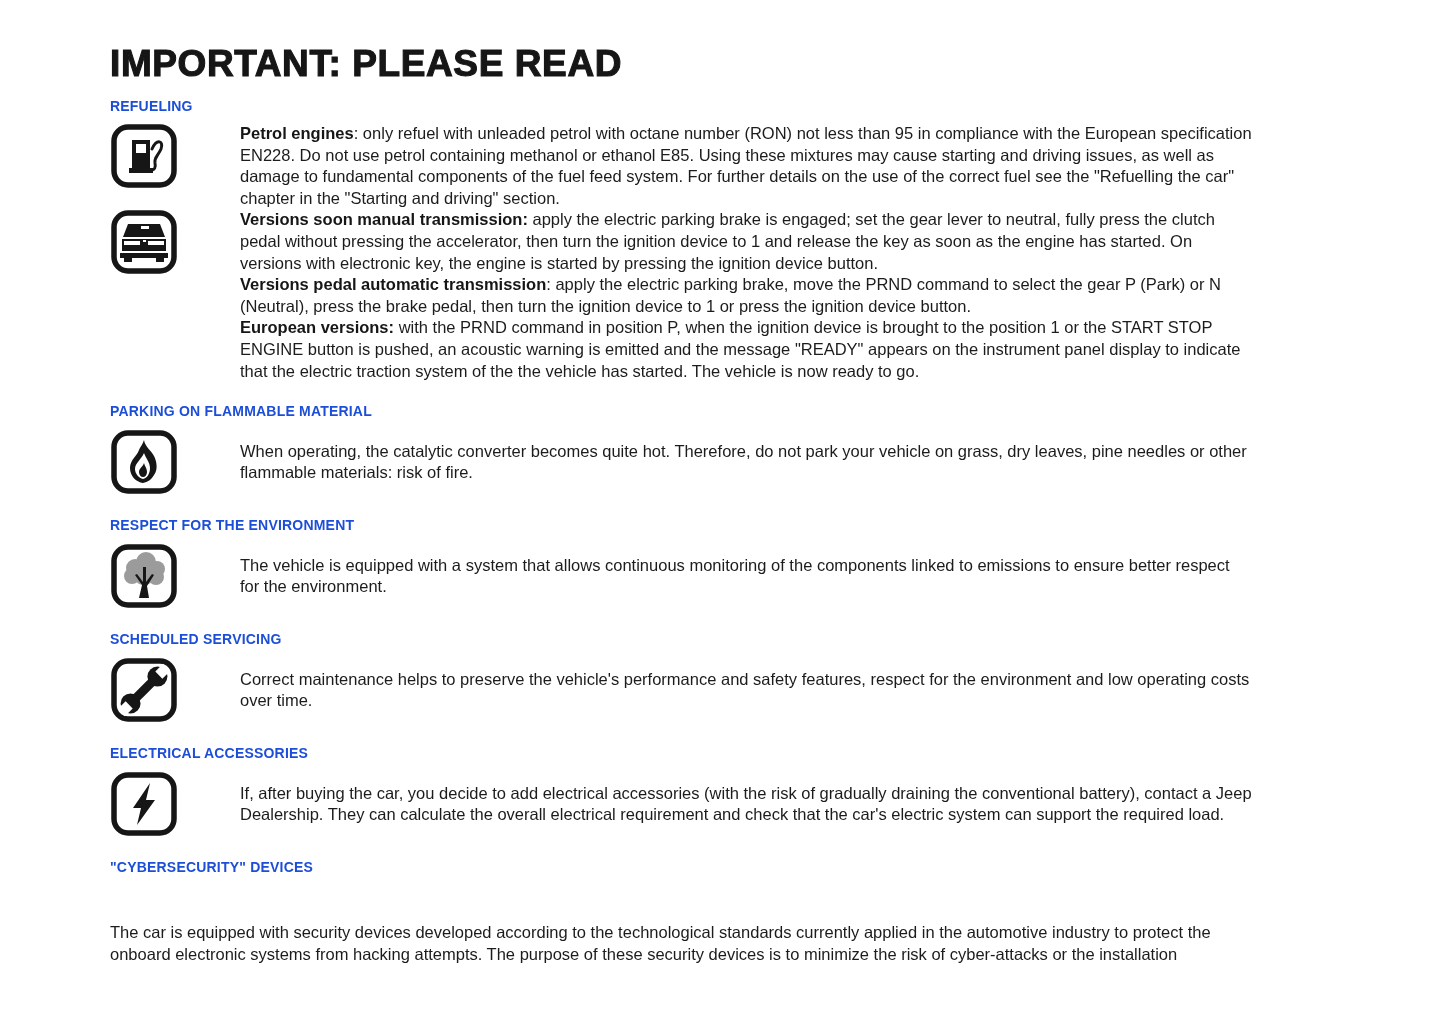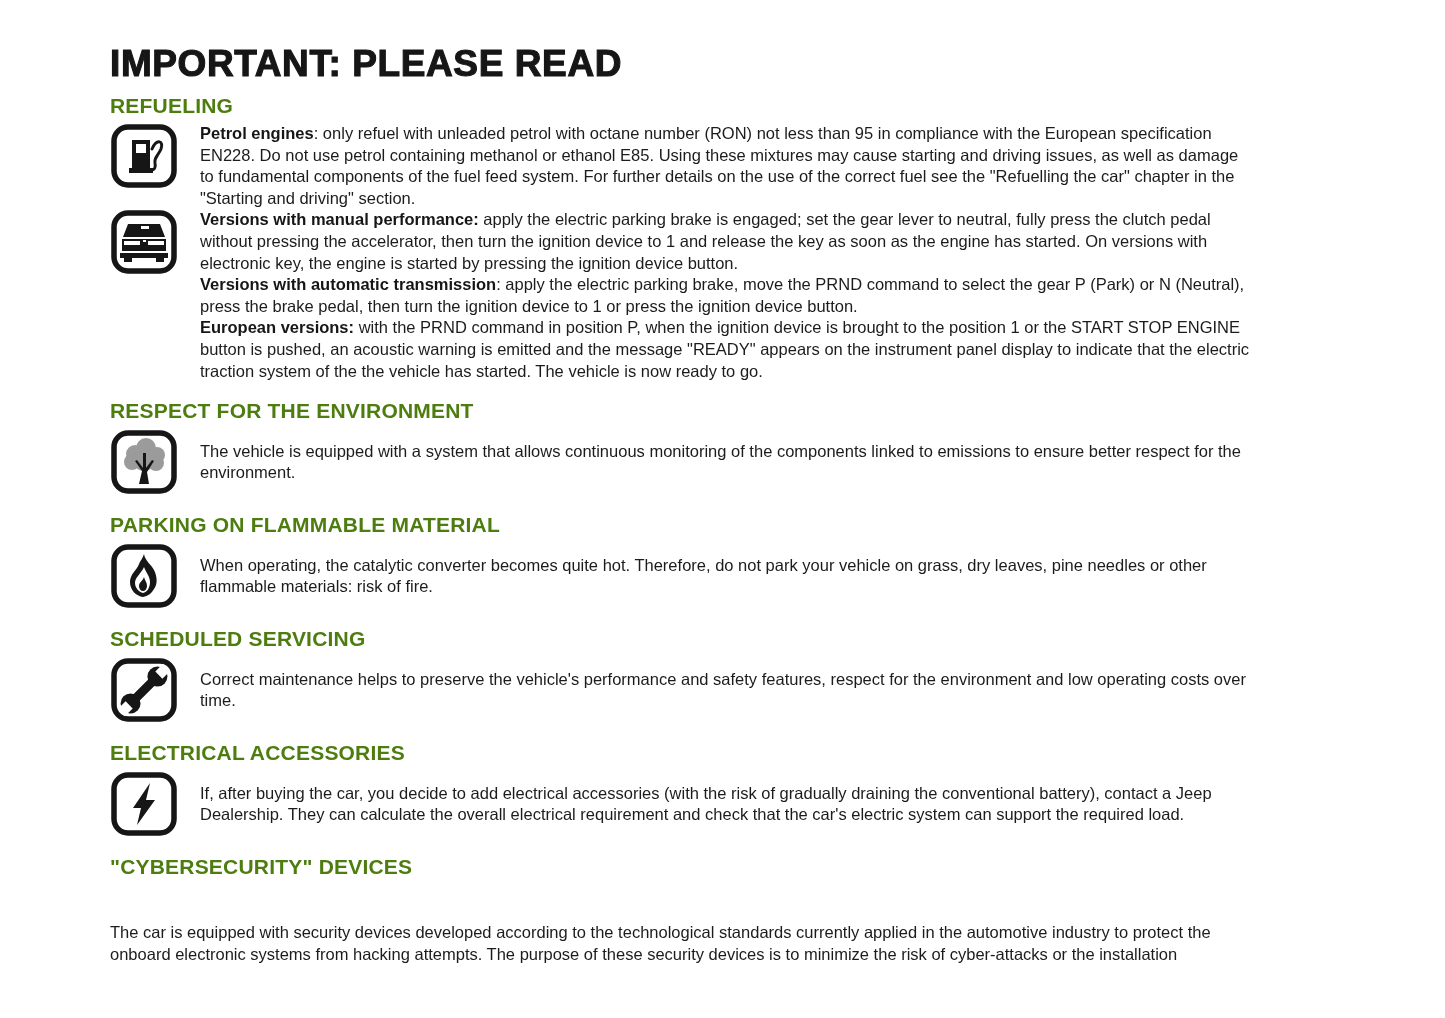--- a/index.html
+++ b/index.html
@@ -17,29 +17,29 @@
   h1.doc-title {
     font-size: 37px;
     line-height: 40px;
     font-weight: 900;
     letter-spacing: 0.6px;
     color: #161616;
     -webkit-text-stroke: 1.1px #161616;
     margin-bottom: 12px;
   }
   h2.section-heading {
-    font-size: 21px;
+    font-size: 14px;
     line-height: 20px;
     font-weight: 700;
     letter-spacing: 0.2px;
-    color: #4d7c0f;
+    color: #1d4ed8;
     margin: 19px 0 7px 0;
   }
   h2.first { margin-top: 0; }
-  .row { display: flex; align-items: flex-start; }
+  .row { display: flex; align-items: flex-start; gap: 40px; }
   .row.center { align-items: center; min-height: 68px; }
   .icon-frame {
     flex: none;
     width: 68px; height: 66px;
     margin-right: 22px;
   }
   .icon-frame svg { display: block; }
   .text-col { flex: 1; max-width: 1163px; }
   .text-col p, .full-text p {
     font-size: 16.5px;
@@ -84,23 +84,40 @@
           <rect x="12" y="30" width="44" height="12" fill="#161616"></rect>
           <rect x="14" y="32" width="16" height="4" fill="#fff"></rect>
           <rect x="38" y="32" width="16" height="4" fill="#fff"></rect>
           <rect x="33" y="31" width="3" height="2" fill="#fff"></rect>
           <rect x="10" y="44" width="48" height="5" fill="#161616"></rect>
           <rect x="14" y="49" width="8" height="4" fill="#161616"></rect>
           <rect x="46" y="49" width="8" height="4" fill="#161616"></rect>
         </svg>
       </span>
       <div class="text-col">
-        <p><b>Versions with manual performance:</b><span> apply the electric parking brake is engaged; set the gear lever to neutral, fully press the clutch pedal without pressing the accelerator, then turn the ignition device to 1 and release the key as soon as the engine has started. On versions with electronic key, the engine is started by pressing the ignition device button.</span></p>
-        <p><b>Versions with automatic transmission</b><span>: apply the electric parking brake, move the PRND command to select the gear P (Park) or N (Neutral), press the brake pedal, then turn the ignition device to 1 or press the ignition device button.</span></p>
+        <p><b>Versions soon manual transmission:</b><span> apply the electric parking brake is engaged; set the gear lever to neutral, fully press the clutch pedal without pressing the accelerator, then turn the ignition device to 1 and release the key as soon as the engine has started. On versions with electronic key, the engine is started by pressing the ignition device button.</span></p>
+        <p><b>Versions pedal automatic transmission</b><span>: apply the electric parking brake, move the PRND command to select the gear P (Park) or N (Neutral), press the brake pedal, then turn the ignition device to 1 or press the ignition device button.</span></p>
         <p><b>European versions:</b><span> with the PRND command in position P, when the ignition device is brought to the position 1 or the START STOP ENGINE button is pushed, an acoustic warning is emitted and the message "READY" appears on the instrument panel display to indicate that the electric traction system of the the vehicle has started. The vehicle is now ready to go.</span></p>
+      </div>
+    </div>
+  </section>
+
+  <section>
+    <h2 class="section-heading">PARKING ON FLAMMABLE MATERIAL</h2>
+    <div class="row center">
+      <span class="icon-frame">
+        <svg width="68" height="66" viewBox="0 0 68 66">
+          <rect x="4" y="4" width="60" height="58" rx="14" fill="#fff" stroke="#161616" stroke-width="5.5"></rect>
+          <path d="M34 11 C35 18 41 21 44 27 C47 33 48 41 44 46 C41 51 38 53 33 54 C26 53 20 47 20 39 C20 31 27 27 29 21 C30 18 33 15 34 11 Z" fill="#161616"></path>
+          <path d="M34 24 C36 30 40 33 40 39 C40 45 37 49 33 50 C29 49 25 45 25 40 C25 34 31 31 34 24 Z" fill="#fff"></path>
+          <path d="M34 34 C35 38 37 39 37 43 C37 46 35 48 33 48 C31 48 29 46 29 43 C29 39 33 38 34 34 Z" fill="#161616"></path>
+        </svg>
+      </span>
+      <div class="text-col">
+        <p><b></b><span>When operating, the catalytic converter becomes quite hot. Therefore, do not park your vehicle on grass, dry leaves, pine needles or other flammable materials: risk of fire.</span></p>
       </div>
     </div>
   </section>
 
   <section>
     <h2 class="section-heading">RESPECT FOR THE ENVIRONMENT</h2>
     <div class="row center">
       <span class="icon-frame">
         <svg width="68" height="66" viewBox="0 0 68 66">
           <rect x="4" y="4" width="60" height="58" rx="14" fill="#fff" stroke="#161616" stroke-width="5.5"></rect>
@@ -110,37 +127,20 @@
             <circle cx="47" cy="26" r="8"></circle>
             <circle cx="22" cy="33" r="8"></circle>
             <circle cx="46" cy="34" r="8"></circle>
             <circle cx="34" cy="31" r="11"></circle>
           </g>
           <path d="M29 55 L32 42 L25 32 L27 31 L33 39 L33 24 L36 24 L36 39 L42 31 L44 32 L37 43 L39 55 Z" fill="#161616"></path>
         </svg>
       </span>
       <div class="text-col">
         <p><b></b><span>The vehicle is equipped with a system that allows continuous monitoring of the components linked to emissions to ensure better respect for the environment.</span></p>
-      </div>
-    </div>
-  </section>
-
-  <section>
-    <h2 class="section-heading">PARKING ON FLAMMABLE MATERIAL</h2>
-    <div class="row center">
-      <span class="icon-frame">
-        <svg width="68" height="66" viewBox="0 0 68 66">
-          <rect x="4" y="4" width="60" height="58" rx="14" fill="#fff" stroke="#161616" stroke-width="5.5"></rect>
-          <path d="M34 11 C35 18 41 21 44 27 C47 33 48 41 44 46 C41 51 38 53 33 54 C26 53 20 47 20 39 C20 31 27 27 29 21 C30 18 33 15 34 11 Z" fill="#161616"></path>
-          <path d="M34 24 C36 30 40 33 40 39 C40 45 37 49 33 50 C29 49 25 45 25 40 C25 34 31 31 34 24 Z" fill="#fff"></path>
-          <path d="M34 34 C35 38 37 39 37 43 C37 46 35 48 33 48 C31 48 29 46 29 43 C29 39 33 38 34 34 Z" fill="#161616"></path>
-        </svg>
-      </span>
-      <div class="text-col">
-        <p><b></b><span>When operating, the catalytic converter becomes quite hot. Therefore, do not park your vehicle on grass, dry leaves, pine needles or other flammable materials: risk of fire.</span></p>
       </div>
     </div>
   </section>
 
   <section>
     <h2 class="section-heading">SCHEDULED SERVICING</h2>
     <div class="row center">
       <span class="icon-frame">
         <svg width="68" height="66" viewBox="0 0 68 66">
           <rect x="4" y="4" width="60" height="58" rx="14" fill="#fff" stroke="#161616" stroke-width="5.5"></rect>

